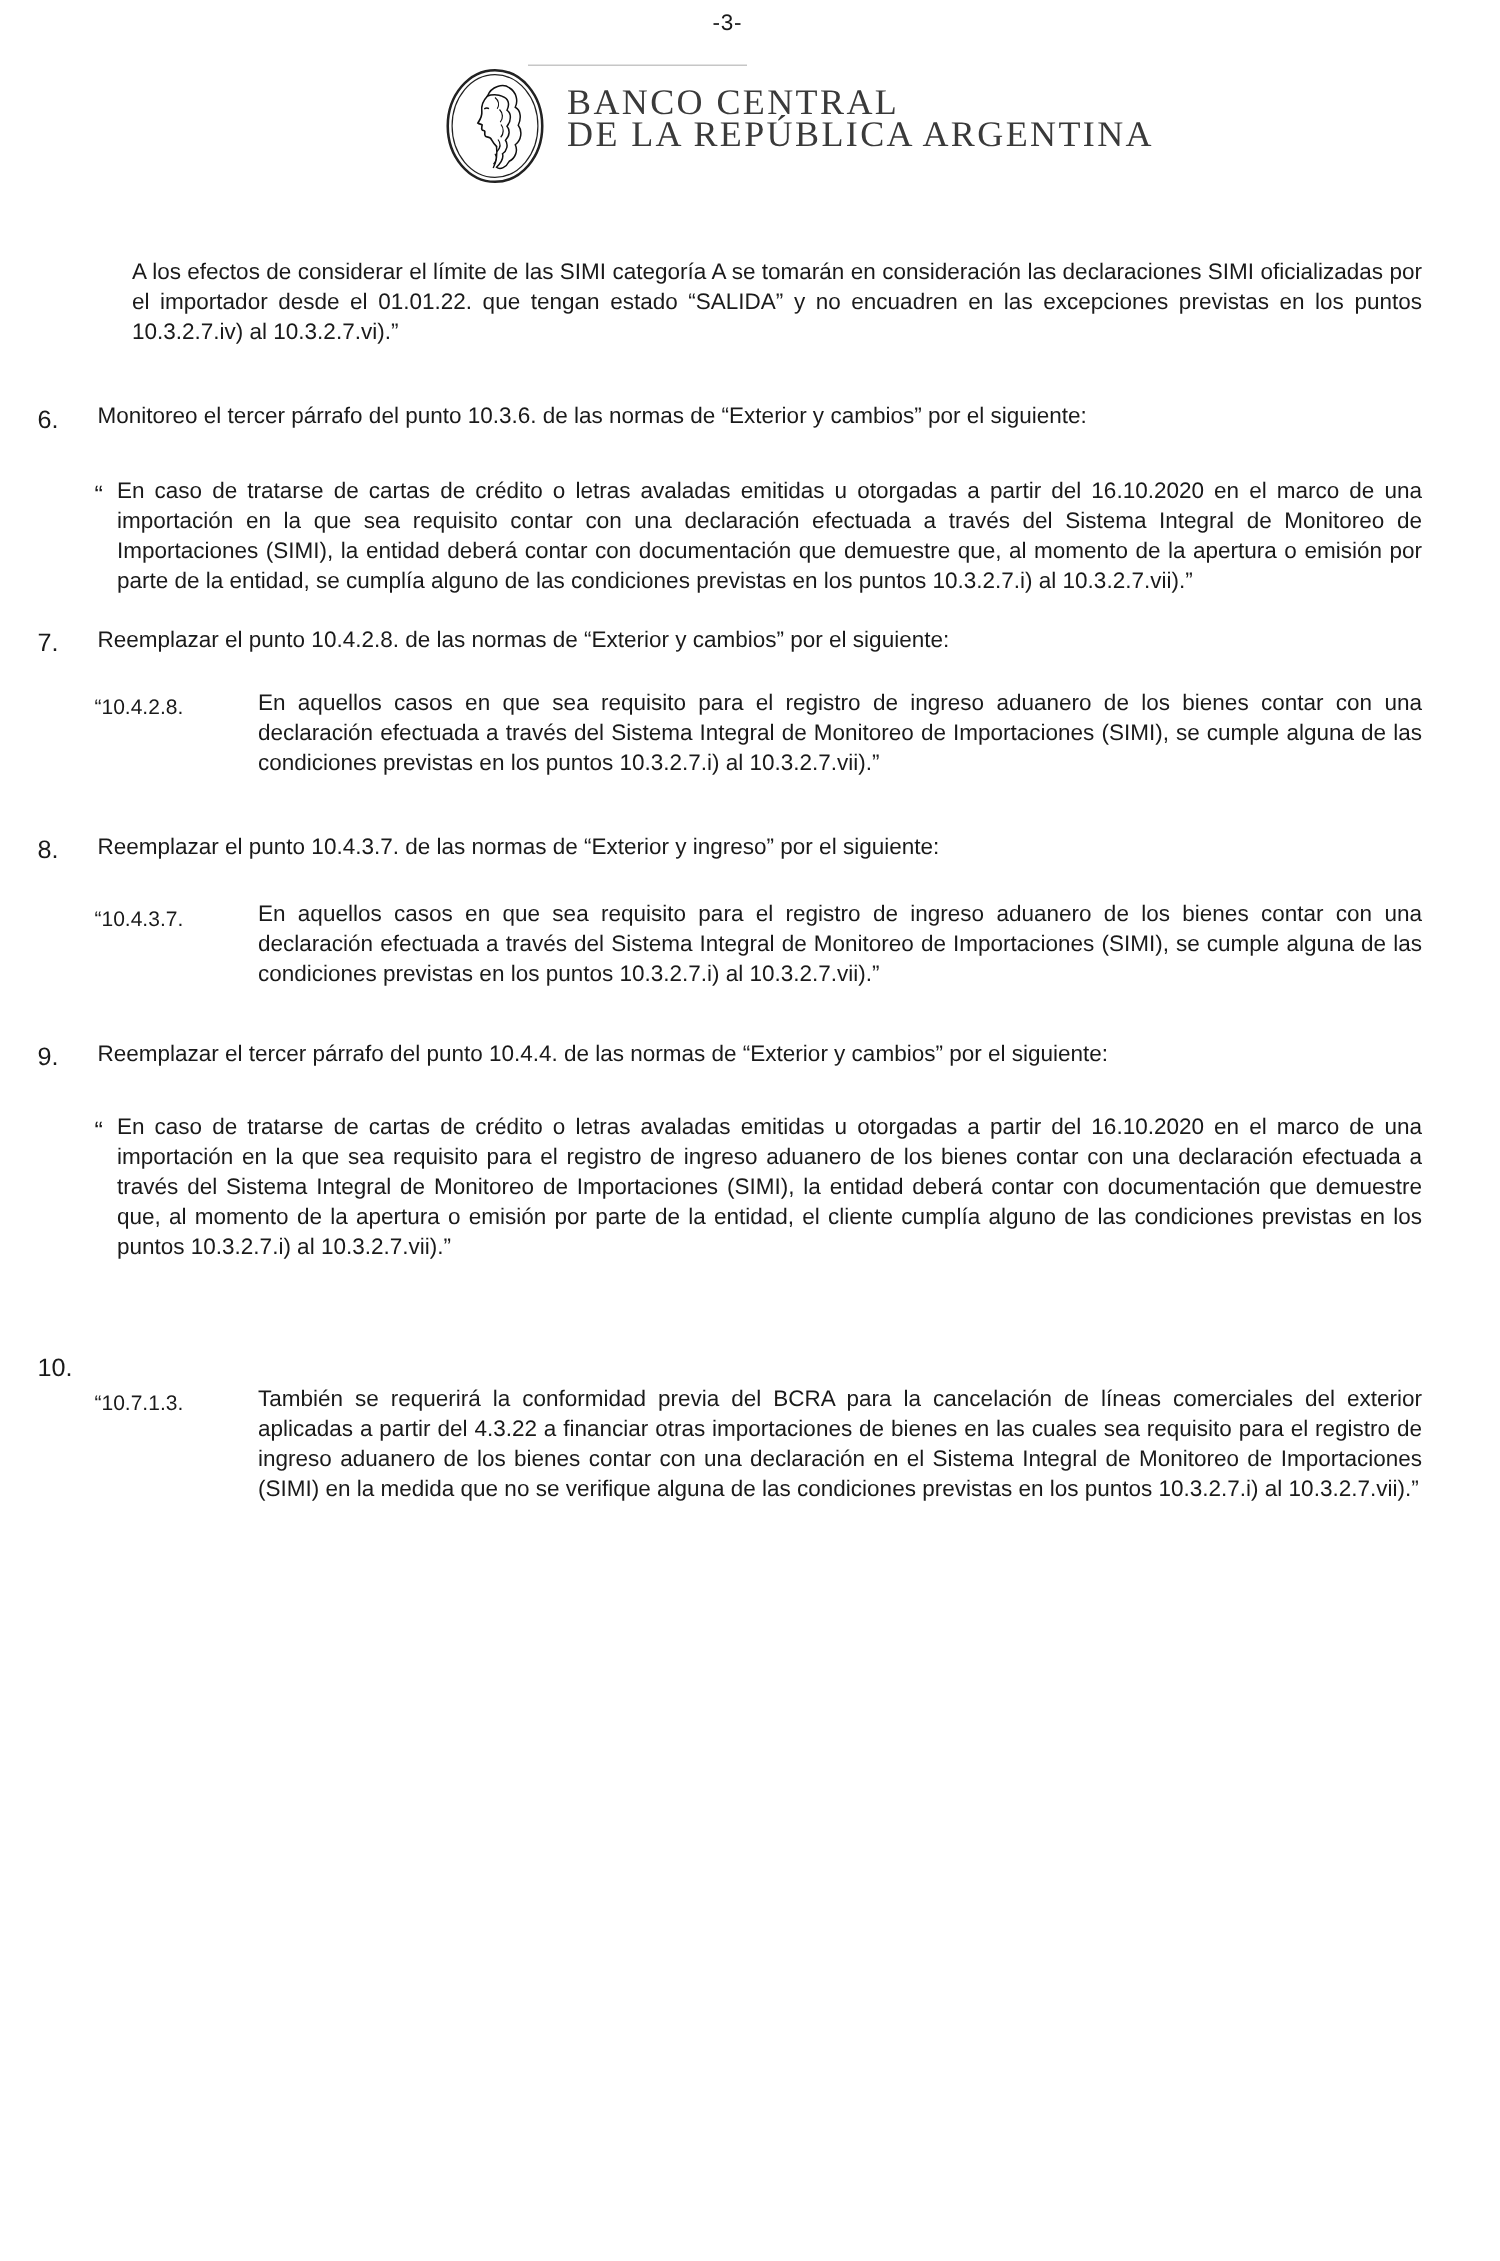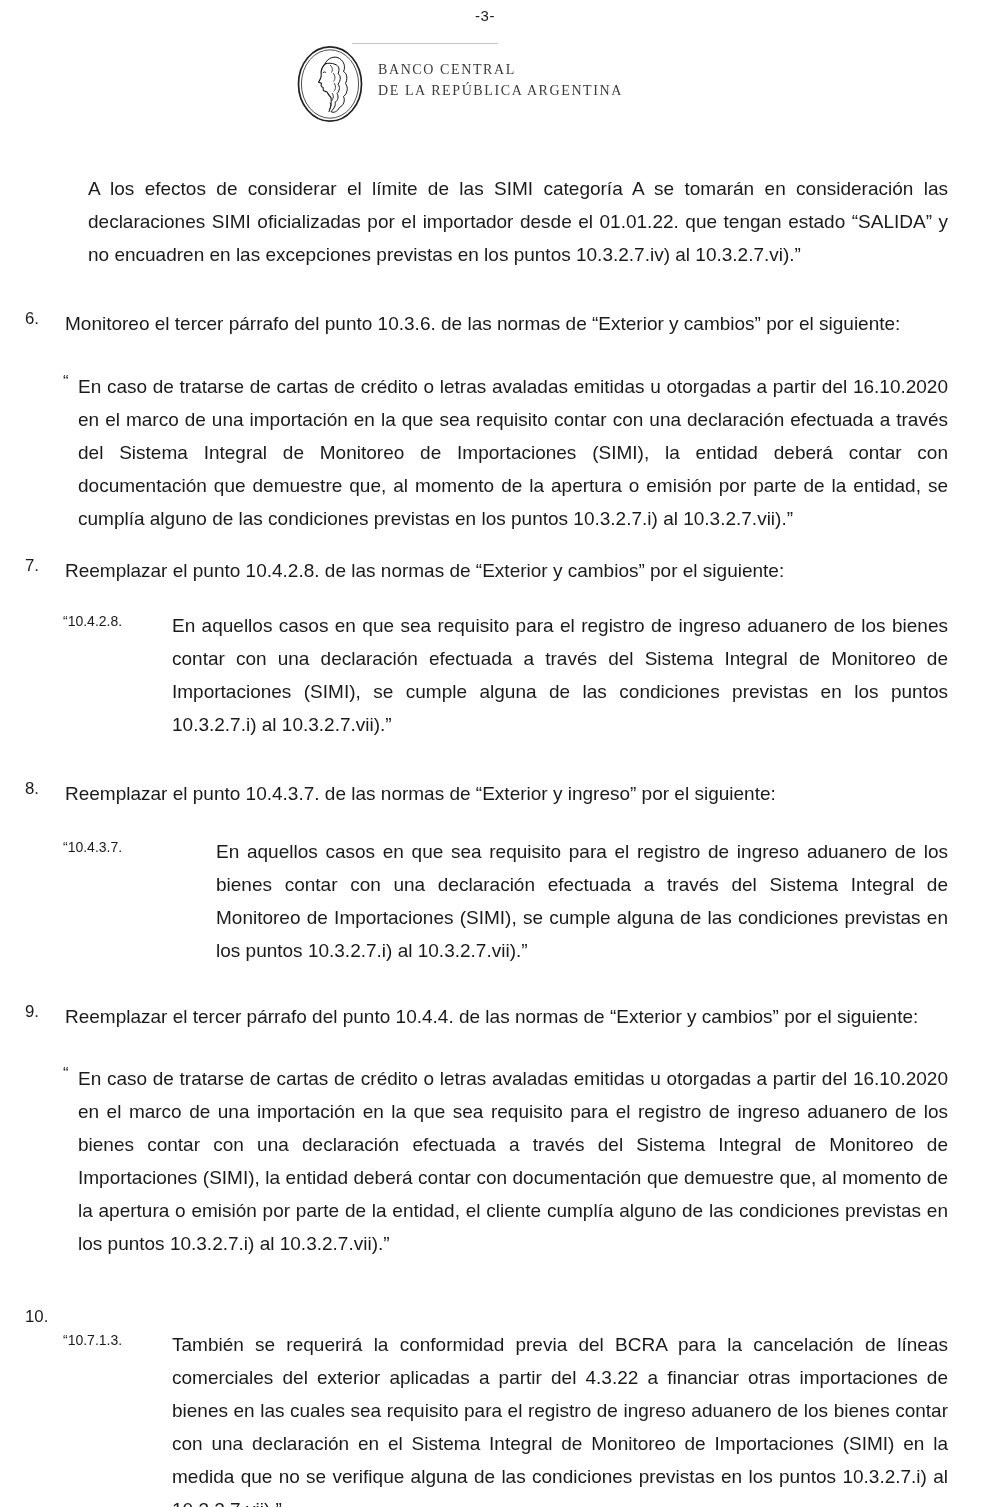--- a/index.html
+++ b/index.html
@@ -15,40 +15,40 @@
     font-size:15px; color:#1a1a1a; letter-spacing:0.5px;
   }
   .hdr-rule {
     position:absolute; top:43px; left:352px; width:146px; height:1px;
     background:#c6c6c6;
   }
   .medallion { position:absolute; left:297px; top:45px; width:66px; height:78px; }
   .bankname {
     position:absolute; left:378px; top:59px;
     font-family:"Liberation Serif","DejaVu Serif",serif;
-    color:#3a3a3a; font-size:14px; line-height:21px; letter-spacing:1.6px;
+    color:#3a3a3a; font-size:24px; line-height:21px; letter-spacing:1.6px;
     white-space:nowrap;
   }
   
   .content { position:absolute; left:25px; top:0; width:923px; }
   .para {
-    font-size:19px; line-height:33px; text-align:justify;
+    font-size:15px; line-height:20px; text-align:justify;
   }
   .intro { margin:172px 0 0 63px; }
   .item { display:grid; grid-template-columns:40px 1fr; }
   .num { font-size:16.8px; line-height:24.6px; }
   .bblock { display:flex; margin-left:-2px; }
   .qmark { flex:0 0 15px; font-size:16.8px; line-height:24.6px; }
   .clabel { flex:0 0 109px; font-size:14px; line-height:24.6px; }
   .btext { flex:1; }
   #i6 { margin-top:36px; }   #i6 .bblock { margin-top:30px; }
   #i7 { margin-top:19px; }   #i7 .bblock { margin-top:22px; }
-  #i8 { margin-top:36px; }   #i8 .bblock { margin-top:25px;gap:44px; }
+  #i8 { margin-top:36px; }   #i8 .bblock { margin-top:25px; }
   #i9 { margin-top:33px; }   #i9 .bblock { margin-top:29px; }
-  #i10 { margin-top:45px; }  #i10 .bblock { margin-top:23px; }
+  #i10 { margin-top:58px; }  #i10 .bblock { margin-top:23px; }
 </style>
 </head>
 <body>
 
 <div class="page">
 
   <div class="pagenum">-3-</div>
   <div class="hdr-rule"></div>
 
   <svg class="medallion" viewBox="0 0 66 78" xmlns="http://www.w3.org/2000/svg">

